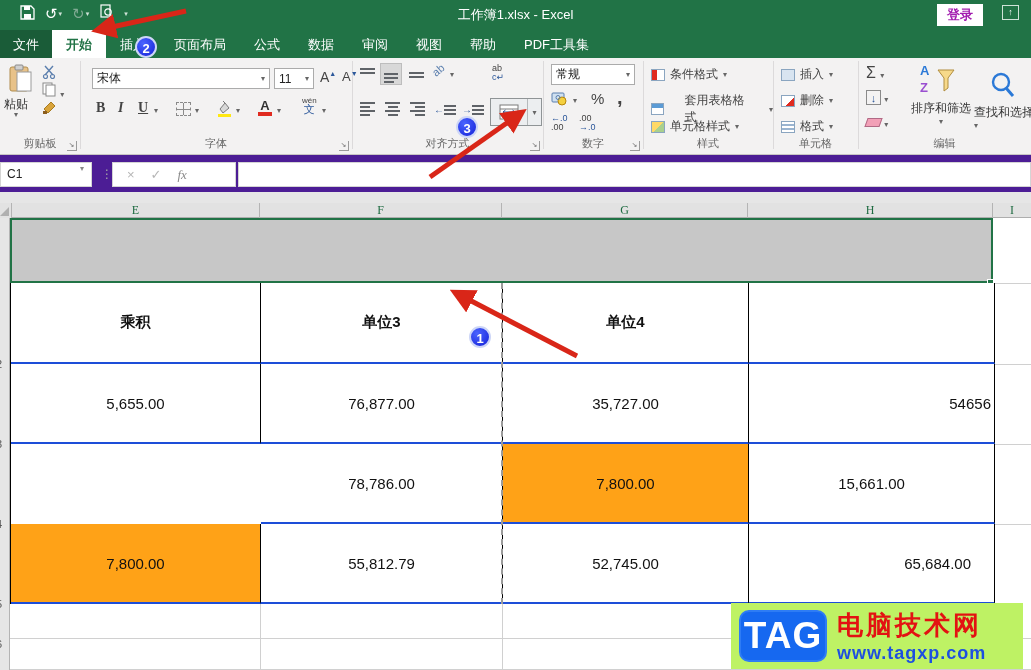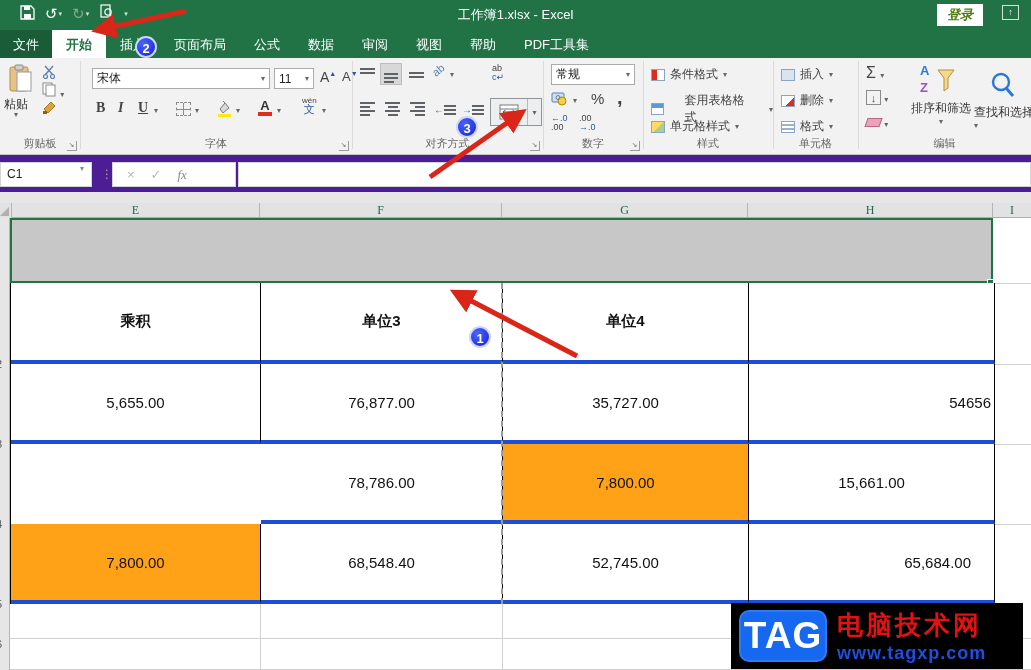--- a/index.html
+++ b/index.html
@@ -9,21 +9,21 @@
   .abs { position:absolute; }
 
   
   .titlebar { position:absolute; left:0; top:0; width:1031px; height:30px; background:#217346; color:#fff; }
   .qat { position:absolute; left:20px; top:4px; display:flex; align-items:center; gap:10px; color:#fff; }
   .qat .g { display:flex; align-items:center; gap:1px; }
   .qicon { font-size:15px; line-height:18px; }
   .dim { color:#7fa992; }
   .tinycaret { font-size:7px; color:#cfe3d8; }
   .title-text { position:absolute; left:0; right:0; top:6px; text-align:center; font-size:13px; color:#fff; }
-  .signin { position:absolute; right:48px; top:4px; background:#fff; color:#4d7c0f; font-size:13px; font-weight:bold; padding:2px 10px;font-style:italic; }
+  .signin { position:absolute; right:48px; top:4px; background:#fff; color:#a21caf; font-size:13px; font-weight:bold; padding:2px 10px; }
   .ribbon-disp { position:absolute; right:12px; top:5px; width:17px; height:15px; border:1px solid #cfe3d8; font-size:9px; text-align:center; line-height:13px; color:#fff; }
 
   
   .tabrow { position:absolute; left:0; top:30px; width:1031px; height:28px; background:#217346; display:flex; align-items:stretch; font-size:13px; color:#fff; }
   .tab { padding:6px 14px 0 14px; white-space:nowrap; }
   .tab.file { background:#1a5c38; padding:6px 13px 0 13px; }
   .tab.active { background:#fff; color:#217346; font-weight:bold; }
   .searchzone { display:flex; align-items:center; gap:7px; padding-left:18px; }
   .bulb { width:13px; height:13px; }
 
@@ -55,30 +55,30 @@
   .sheet-topstrip { position:absolute; left:0; top:0; width:1031px; height:11px; background:#e6e6e6; }
   .colheads { position:absolute; left:0; top:11px; width:1031px; height:15px; background:#e2e2e2; border-bottom:1px solid #aeaeae; }
   .colhead { position:absolute; top:0; height:15px; font-size:12px; color:#1e6b41; text-align:center; line-height:15px; border-right:1px solid #b4b4b4; font-family:"Liberation Serif","DejaVu Serif",serif; }
   .corner { position:absolute; left:0; top:11px; width:12px; height:15px; background:#e2e2e2; border-right:1px solid #b4b4b4; }
   .corner i { position:absolute; right:2px; bottom:2px; width:0; height:0; border-left:9px solid transparent; border-bottom:9px solid #b0b0b0; }
   .rowheadcol { position:absolute; left:0; top:26px; width:10px; height:452px; background:#e6e6e6; border-right:1px solid #b4b4b4; }
   .rownum { position:absolute; left:-4px; width:14px; font-size:11px; color:#555; overflow:hidden; }
   .selrect { position:absolute; left:10px; top:26px; width:983px; height:65px; background:#c7c7c7; border:2px solid #217346; }
   .fillhandle { position:absolute; left:987px; top:87px; width:7px; height:7px; background:#217346; border:1px solid #fff; }
   .xtable { position:absolute; left:10px; top:91px; width:984px; height:321px; border-left:1px solid #000; }
-  .xcell { position:absolute; background:#fff; border-right:1px solid #000; border-bottom:4px solid #1d4ed8; font-size:15px; color:#111; display:flex; align-items:center; justify-content:center; }
+  .xcell { position:absolute; background:#fff; border-right:1px solid #000; border-bottom:2px solid #1d4ed8; font-size:15px; color:#111; display:flex; align-items:center; justify-content:center; }
   .xcell.hdr { font-weight:bold; }
   .xcell.right { justify-content:flex-end; padding-right:3px; }
   .xcell.orange { background:#ffa217; }
   .pagebreak { position:absolute; left:501px; top:91px; height:321px; width:0; border-left:2px dashed #9b9b9b; }
   .lgrid-h { position:absolute; height:1px; background:#d0d0d0; }
   .lgrid-v { position:absolute; width:1px; background:#d0d0d0; }
 
   
-  .wm { position:absolute; left:731px; top:603px; width:292px; height:66px; background:#000000; display:flex; align-items:center; }
+  .wm { position:absolute; left:731px; top:603px; width:292px; height:66px; background:#bef264; display:flex; align-items:center; }
   .wm-tag { width:88px; height:52px; margin-left:8px; background:#1668f0; border:2px solid #2e7cf5; border-radius:10px; color:#fff; font-size:37px; font-weight:bold; text-align:center; line-height:48px; letter-spacing:1px; }
   .wm-right { margin-left:10px; }
   .wm-site { color:#e31212; font-size:26px; font-weight:bold; letter-spacing:3px; font-family:"Liberation Serif","DejaVu Serif",serif; }
   .wm-url { color:#1d4fe0; font-size:18px; font-weight:bold; letter-spacing:1px; }
 
   
   .badge { position:absolute; width:22px; height:22px; border-radius:50%; background:radial-gradient(circle at 35% 30%, #4a64ff, #1420d8); color:#fff; font-size:13px; font-weight:bold; text-align:center; line-height:22px; border:2px solid #cdd6f7; z-index:60; }
   #overlay { position:absolute; left:0; top:0; width:1031px; height:670px; z-index:55; pointer-events:none; }
 </style>
 </head>
@@ -438,21 +438,21 @@
       <div class="xcell" style="left:0;top:81px;width:250px;height:80px">5,655.00</div>
       <div class="xcell" style="left:250px;top:81px;width:242px;height:80px">76,877.00</div>
       <div class="xcell" style="left:492px;top:81px;width:246px;height:80px">35,727.00</div>
       <div class="xcell right" style="left:738px;top:81px;width:246px;height:80px">54656</div>
 
       <div class="xcell" style="left:250px;top:161px;width:242px;height:80px">78,786.00</div>
       <div class="xcell orange" style="left:492px;top:161px;width:246px;height:80px">7,800.00</div>
       <div class="xcell" style="left:738px;top:161px;width:246px;height:80px">15,661.00</div>
 
       <div class="xcell orange" style="left:0;top:241px;width:250px;height:80px">7,800.00</div>
-      <div class="xcell" style="left:250px;top:241px;width:242px;height:80px">68,548.40</div>
+      <div class="xcell" style="left:250px;top:241px;width:242px;height:80px">55,812.79</div>
       <div class="xcell" style="left:492px;top:241px;width:246px;height:80px">52,745.00</div>
       <div class="xcell right" style="left:738px;top:241px;width:246px;height:80px;padding-right:23px">65,684.00</div>
     </div>
     <div class="pagebreak"></div>
   </div>
 
   <div class="wm">
     <div class="wm-tag">TAG</div>
     <div class="wm-right">
       <div class="wm-site">电脑技术网</div>

